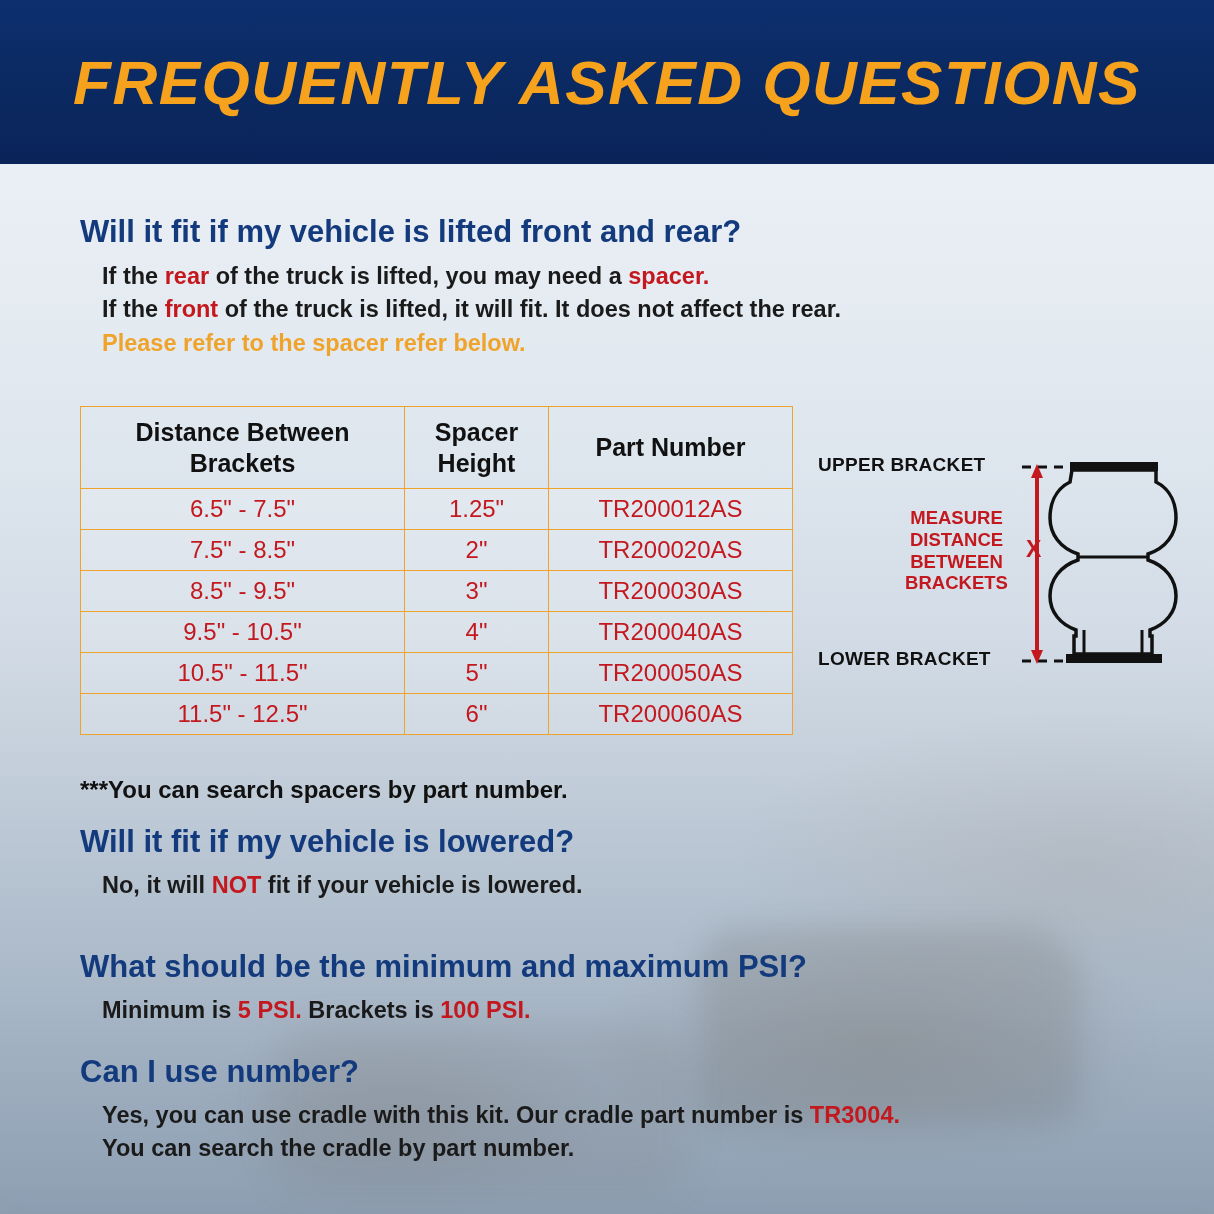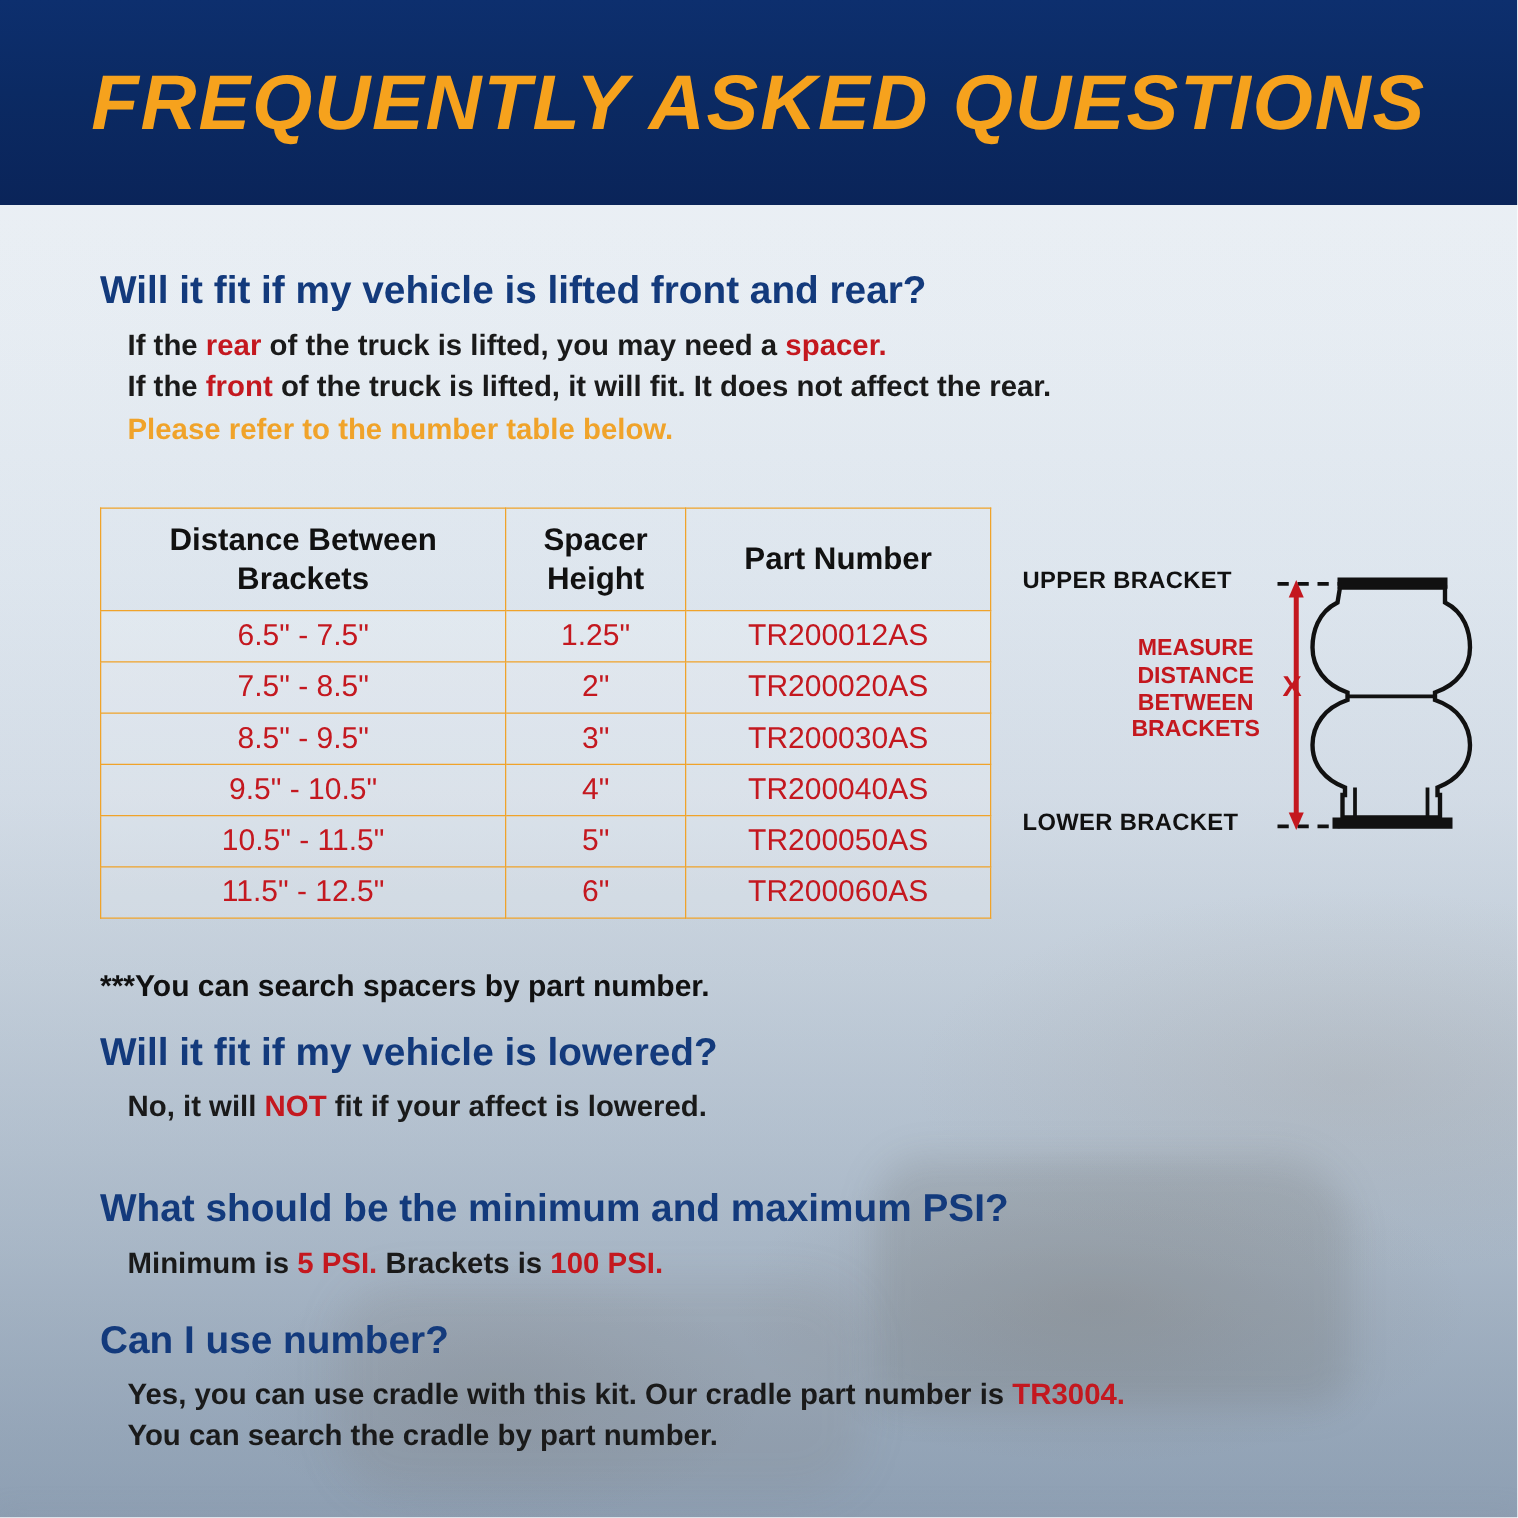--- a/index.html
+++ b/index.html
@@ -221,21 +221,21 @@
   <div class="content">
 
     <div class="q" id="q1">Will it fit if my vehicle is lifted front and rear?</div>
     <div id="a1">
       <div class="a-line">
         <span>If the </span><span class="red">rear</span><span> of the truck is lifted, you may need a </span><span class="red">spacer.</span>
       </div>
       <div class="a-line">
         <span>If the </span><span class="red">front</span><span> of the truck is lifted, it will fit. It does not affect the rear.</span>
       </div>
-      <div class="a-line orange">Please refer to the number table below.</div>
+      <div class="a-line orange">Please refer to the spacer refer below.</div>
     </div>
 
     <div class="table-wrap">
       <table class="spacer-table">
         <thead>
           <tr>
             <th class="col-a">Distance Between Brackets</th>
             <th class="col-b">Spacer Height</th>
             <th class="col-c">Part Number</th>
           </tr>
@@ -301,21 +301,21 @@
 
         <rect x="266" y="8" width="88" height="9" fill="#111"></rect>
 
         <rect x="262" y="200" width="96" height="9" fill="#111"></rect>
       </svg>
     </div>
 
     <div class="q" id="q2">Will it fit if my vehicle is lowered?</div>
     <div id="a2">
       <div class="a-line">
-        <span>No, it will </span><span class="red">NOT</span><span> fit if your affect is lowered.</span>
+        <span>No, it will </span><span class="red">NOT</span><span> fit if your vehicle is lowered.</span>
       </div>
     </div>
 
     <div class="q" id="q3">What should be the minimum and maximum PSI?</div>
     <div id="a3">
       <div class="a-line">
         <span>Minimum is </span><span class="red">5 PSI.</span><span> Brackets is </span><span class="red">100 PSI.</span>
       </div>
     </div>
 

